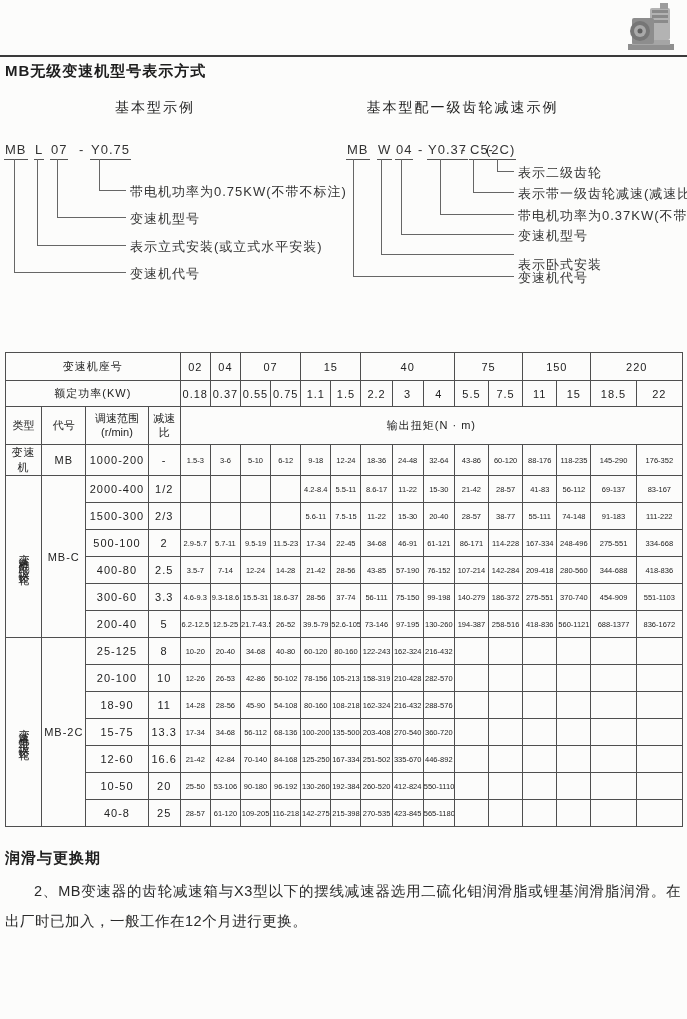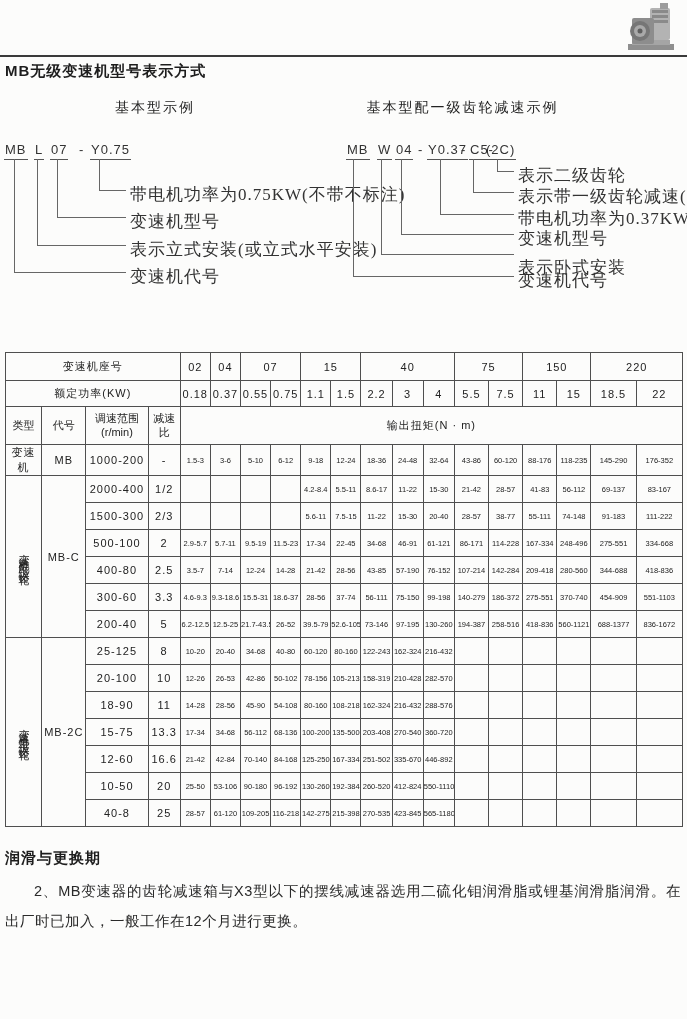--- a/index.html
+++ b/index.html
@@ -9,21 +9,21 @@
     font-family:"Liberation Sans","DejaVu Sans",sans-serif;
     overflow:hidden;
   }
   .abs{position:absolute;}
   .divider{position:absolute;left:0;top:55px;width:687px;border-top:2px solid #3a3a3a;}
   .doc-title{font-size:15px;font-weight:bold;color:#1d1d1d;letter-spacing:1px;}
   .example-heading{font-size:14px;color:#222;text-align:center;letter-spacing:2px;}
   .code-token{position:absolute;top:0;font-size:13px;color:#333;border-bottom:1px solid #555;padding:0 1px 2px 1px;letter-spacing:1px;white-space:nowrap;}
   .code-token.nl{border-bottom:none;}
   .callout{position:absolute;border-left:1px solid #666;border-bottom:1px solid #666;}
-  .callout-label{position:absolute;font-size:17px;color:#333;white-space:nowrap;letter-spacing:1px;font-family:Liberation Serif, serif;}
+  .callout-label{position:absolute;font-size:13px;color:#333;white-space:nowrap;letter-spacing:1px;}
   .table-title{font-size:15px;font-weight:bold;color:#1d1d1d;letter-spacing:1px;}
   table.spec{border-collapse:collapse;table-layout:fixed;width:678px;}
   table.spec td,table.spec th{border:1px solid #4f4f4f;text-align:center;vertical-align:middle;padding:0;font-weight:normal;color:#222;overflow:hidden;}
   tr.hrow1{height:28px;} tr.hrow2{height:26px;} tr.hrow3{height:38px;} tr.brow{height:27px;}
   .h11{font-size:11px;letter-spacing:1px;}
   .h11w{font-size:11px;white-space:normal;line-height:1.2;}
   .val{font-size:7.5px;white-space:nowrap;letter-spacing:0;}
   .vert{writing-mode:vertical-rl;text-orientation:upright;font-size:11px;letter-spacing:3px;margin:0 auto;line-height:1;}
   .lube-title{font-size:15px;font-weight:bold;color:#1d1d1d;letter-spacing:1px;}
   .lube p{font-size:14.5px;line-height:30px;text-indent:2em;margin:0 0 2px 0;text-align:justify;color:#2a2a2a;letter-spacing:0.5px;}

